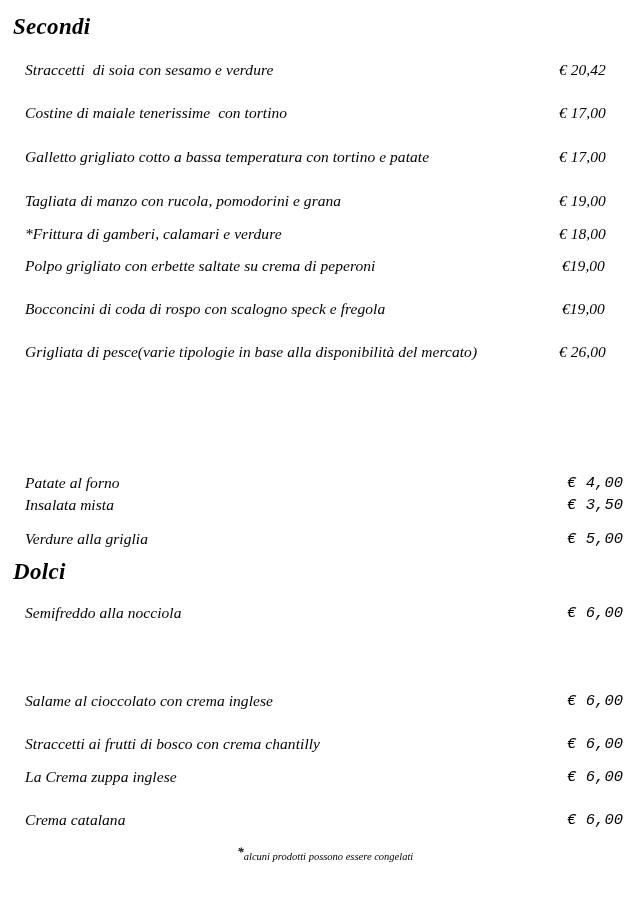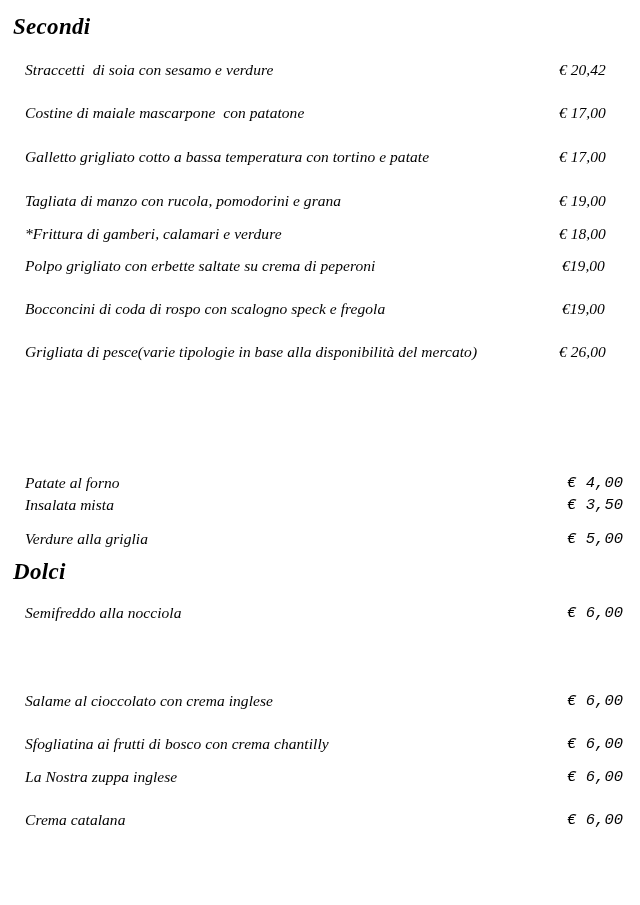--- a/index.html
+++ b/index.html
@@ -88,21 +88,21 @@
 
 <div class="page">
 
   <div class="section-heading" style="top:14px;">Secondi</div>
 
   <div class="menu-row" style="top:61px;">
     <span class="item-name">Straccetti  di soia con sesamo e verdure</span>
     <span class="item-price price-a">€ 20,42</span>
   </div>
   <div class="menu-row" style="top:104px;">
-    <span class="item-name">Costine di maiale mascarpone  con patatone</span>
+    <span class="item-name">Costine di maiale tenerissime  con tortino</span>
     <span class="item-price price-a">€ 17,00</span>
   </div>
   <div class="menu-row" style="top:148px;">
     <span class="item-name">Galletto grigliato cotto a bassa temperatura con tortino e patate</span>
     <span class="item-price price-a">€ 17,00</span>
   </div>
   <div class="menu-row" style="top:192px;">
     <span class="item-name">Tagliata di manzo con rucola, pomodorini e grana</span>
     <span class="item-price price-a">€ 19,00</span>
   </div>
@@ -140,26 +140,29 @@
 
   <div class="menu-row" style="top:604px;">
     <span class="item-name">Semifreddo alla nocciola</span>
     <span class="item-price price-c">€ 6,00</span>
   </div>
   <div class="menu-row" style="top:692px;">
     <span class="item-name">Salame al cioccolato con crema inglese</span>
     <span class="item-price price-c">€ 6,00</span>
   </div>
   <div class="menu-row" style="top:735px;">
-    <span class="item-name">Sfogliatina ai frutti di bosco con crema chantilly</span>
+    <span class="item-name">Straccetti ai frutti di bosco con crema chantilly</span>
     <span class="item-price price-c">€ 6,00</span>
   </div>
   <div class="menu-row" style="top:768px;">
-    <span class="item-name">La Nostra zuppa inglese</span>
+    <span class="item-name">La Crema zuppa inglese</span>
     <span class="item-price price-c">€ 6,00</span>
   </div>
   <div class="menu-row" style="top:811px;">
     <span class="item-name">Crema catalana</span>
     <span class="item-price price-c">€ 6,00</span>
   </div>
 
+  <div class="footnote" style="top:833px;">
+    <span class="star">*</span><span>alcuni prodotti possono essere congelati</span>
+  </div>
 
 </div>
 
 </body></html>

